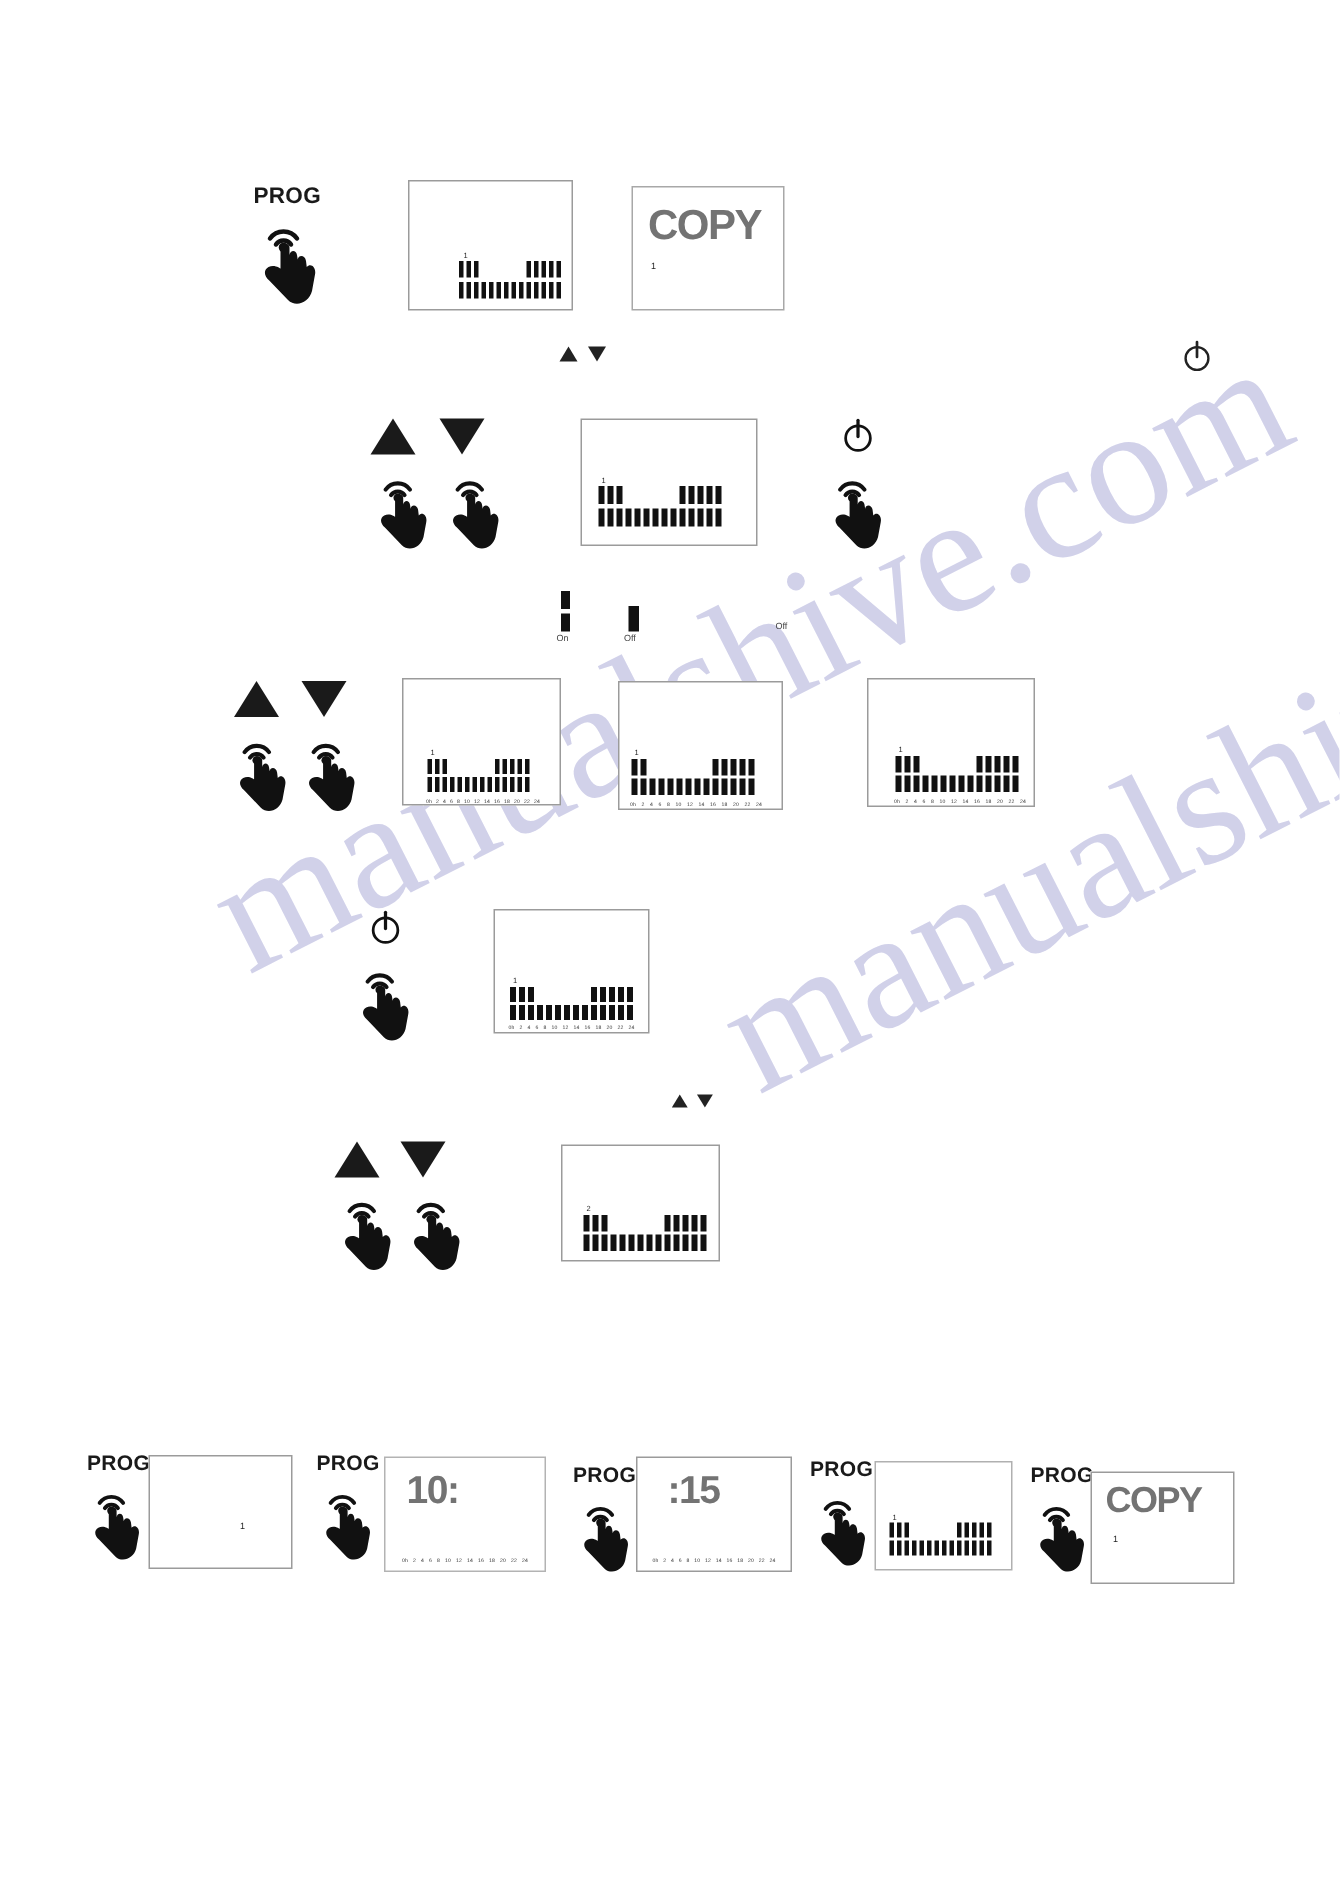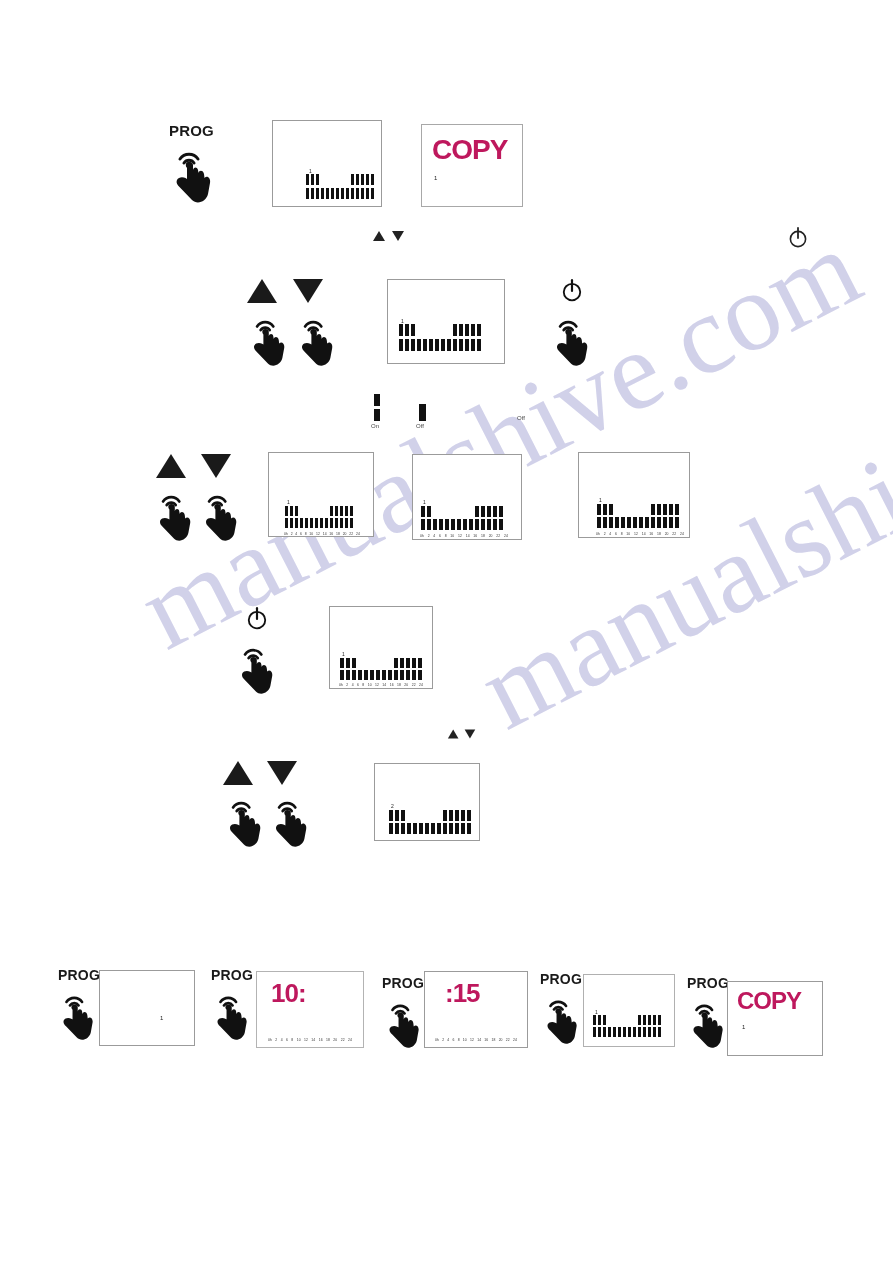--- a/index.html
+++ b/index.html
@@ -31,21 +31,21 @@
     position:absolute;
     background:#ffffff;
     border:1px solid #9b9b9b;
     box-sizing:border-box;
     z-index:10;
   }
   .lcd .bigtext{
     position:absolute;
     font-family:"Liberation Sans", sans-serif;
     font-weight:bold;
-    color:#be185d;
+    color:#737373;
     letter-spacing:-1px;
   }
   .lcd .tiny-num{
     position:absolute;
     font-size:6px;color:#222;
     font-family:"Liberation Sans", sans-serif;
   }
 
   
   .bars{position:absolute;}

